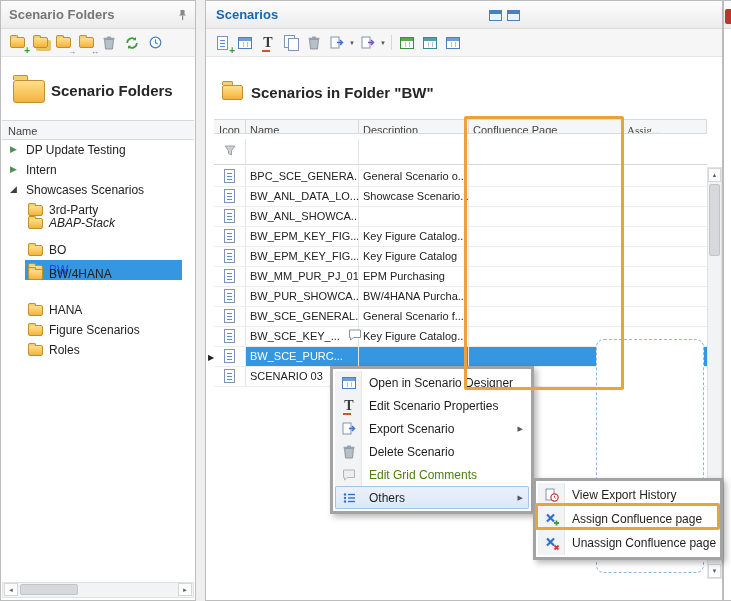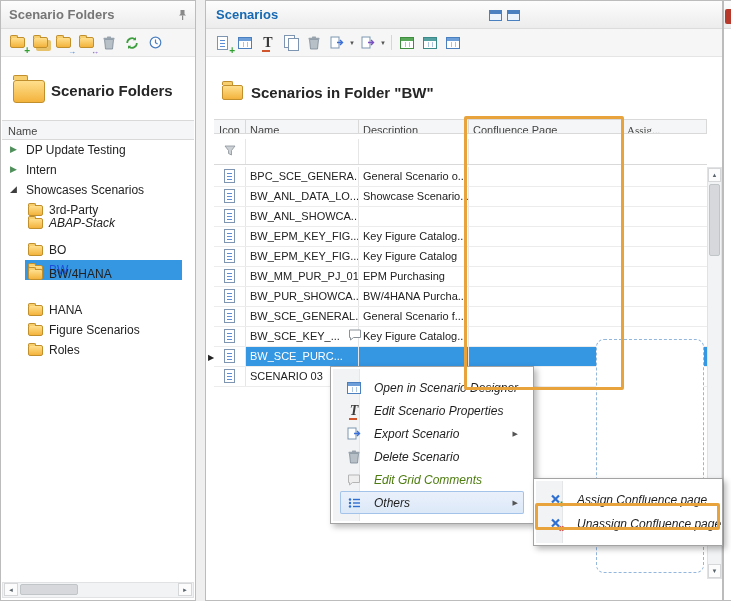--- a/index.html
+++ b/index.html
@@ -91,21 +91,21 @@
   .sb-up::before { content:"▲"; }
   .sb-dn::before { content:"▼"; }
   .sb-lf::before { content:"◄"; }
   .sb-rt::before { content:"►"; }
   .vsb .thumb { position:absolute; left:1px; width:11px; background:#d6d8db; border:1px solid #c2c5c8; border-radius:2px; }
   .hsb { position:absolute; height:16px; background:#f2f3f4; border:1px solid #e0e2e4; }
   .hsb .sbtn { position:absolute; top:0; width:14px; height:13px; background:#fcfcfc; border:1px solid #d5d7d9; color:#5a646c; font-size:6px; text-align:center; line-height:12px; }
   .hsb .thumb { position:absolute; top:1px; height:11px; background:#d6d8db; border:1px solid #c2c5c8; border-radius:2px; }
 
   
-  .menu { position:absolute; background:#fff; border:1px solid #a3a3a3; box-shadow:3px 3px 6px rgba(0,0,0,.28); padding:9px; z-index:60;font-style:italic; }
+  .menu { position:absolute; background:#fff; border:3px solid #a3a3a3; box-shadow:3px 3px 6px rgba(0,0,0,.28); padding:2px; z-index:60; }
   .menu::before { content:""; position:absolute; left:2px; top:2px; bottom:2px; width:26px; background:#f2f3f5; border-right:1px solid #e4e6e8; }
   .mitem { position:relative; display:flex; align-items:center; padding-left:34px; font-size:12px; color:#1e1e1e; white-space:nowrap; }
   .menu .mitem { height:23px; }
   .submenu .mitem { height:24px; }
   .mitem .mic { position:absolute; left:5px; top:50%; transform:translateY(-50%); width:18px; height:18px; display:flex; align-items:center; justify-content:center; }
   .mitem .arr { position:absolute; right:6px; top:50%; transform:translateY(-50%); font-size:7px; color:#555; }
   .mitem .arr::before { content:"▶"; }
   .mitem.disabled { color:#4d7c0f; }
   .mitem.hover { background:linear-gradient(#eaf1fb,#dce8f8); box-shadow:inset 0 0 0 1px #a3c3e8; border-radius:2px; }
 
@@ -489,20 +489,30 @@
           </svg>
         </span>
       <span>Others</span>
       <span class="arr"></span>
     </div>
   </div>
 
   <div class="menu submenu" style="left:533px;top:478px;width:190px;z-index:70;">
     <div class="mitem">
       <span class="mic">
+          <svg width="14" height="14" viewBox="0 0 14 14">
+            <rect x="1" y="1" width="8" height="11" fill="#fff" stroke="#7d95b0"></rect>
+            <circle cx="9.5" cy="9.5" r="3.6" fill="#fff" stroke="#c23b3b" stroke-width="1.2"></circle>
+            <path d="M9.5 7.8v1.7l1.2 1" stroke="#c23b3b" fill="none"></path>
+          </svg>
+        </span>
+      <span>View Export History</span>
+    </div>
+    <div class="mitem">
+      <span class="mic">
           <svg width="15" height="15" viewBox="0 0 15 15">
             <path d="M2 2.5l7 7M9 2.5l-7 7" stroke="#2f6fd0" stroke-width="2.2"></path>
             <path d="M11.5 8.5v5M9 11h5" stroke="#3aa13a" stroke-width="1.8"></path>
           </svg>
         </span>
       <span>Assign Confluence page</span>
     </div>
     <div class="mitem">
       <span class="mic">
           <svg width="15" height="15" viewBox="0 0 15 15">

